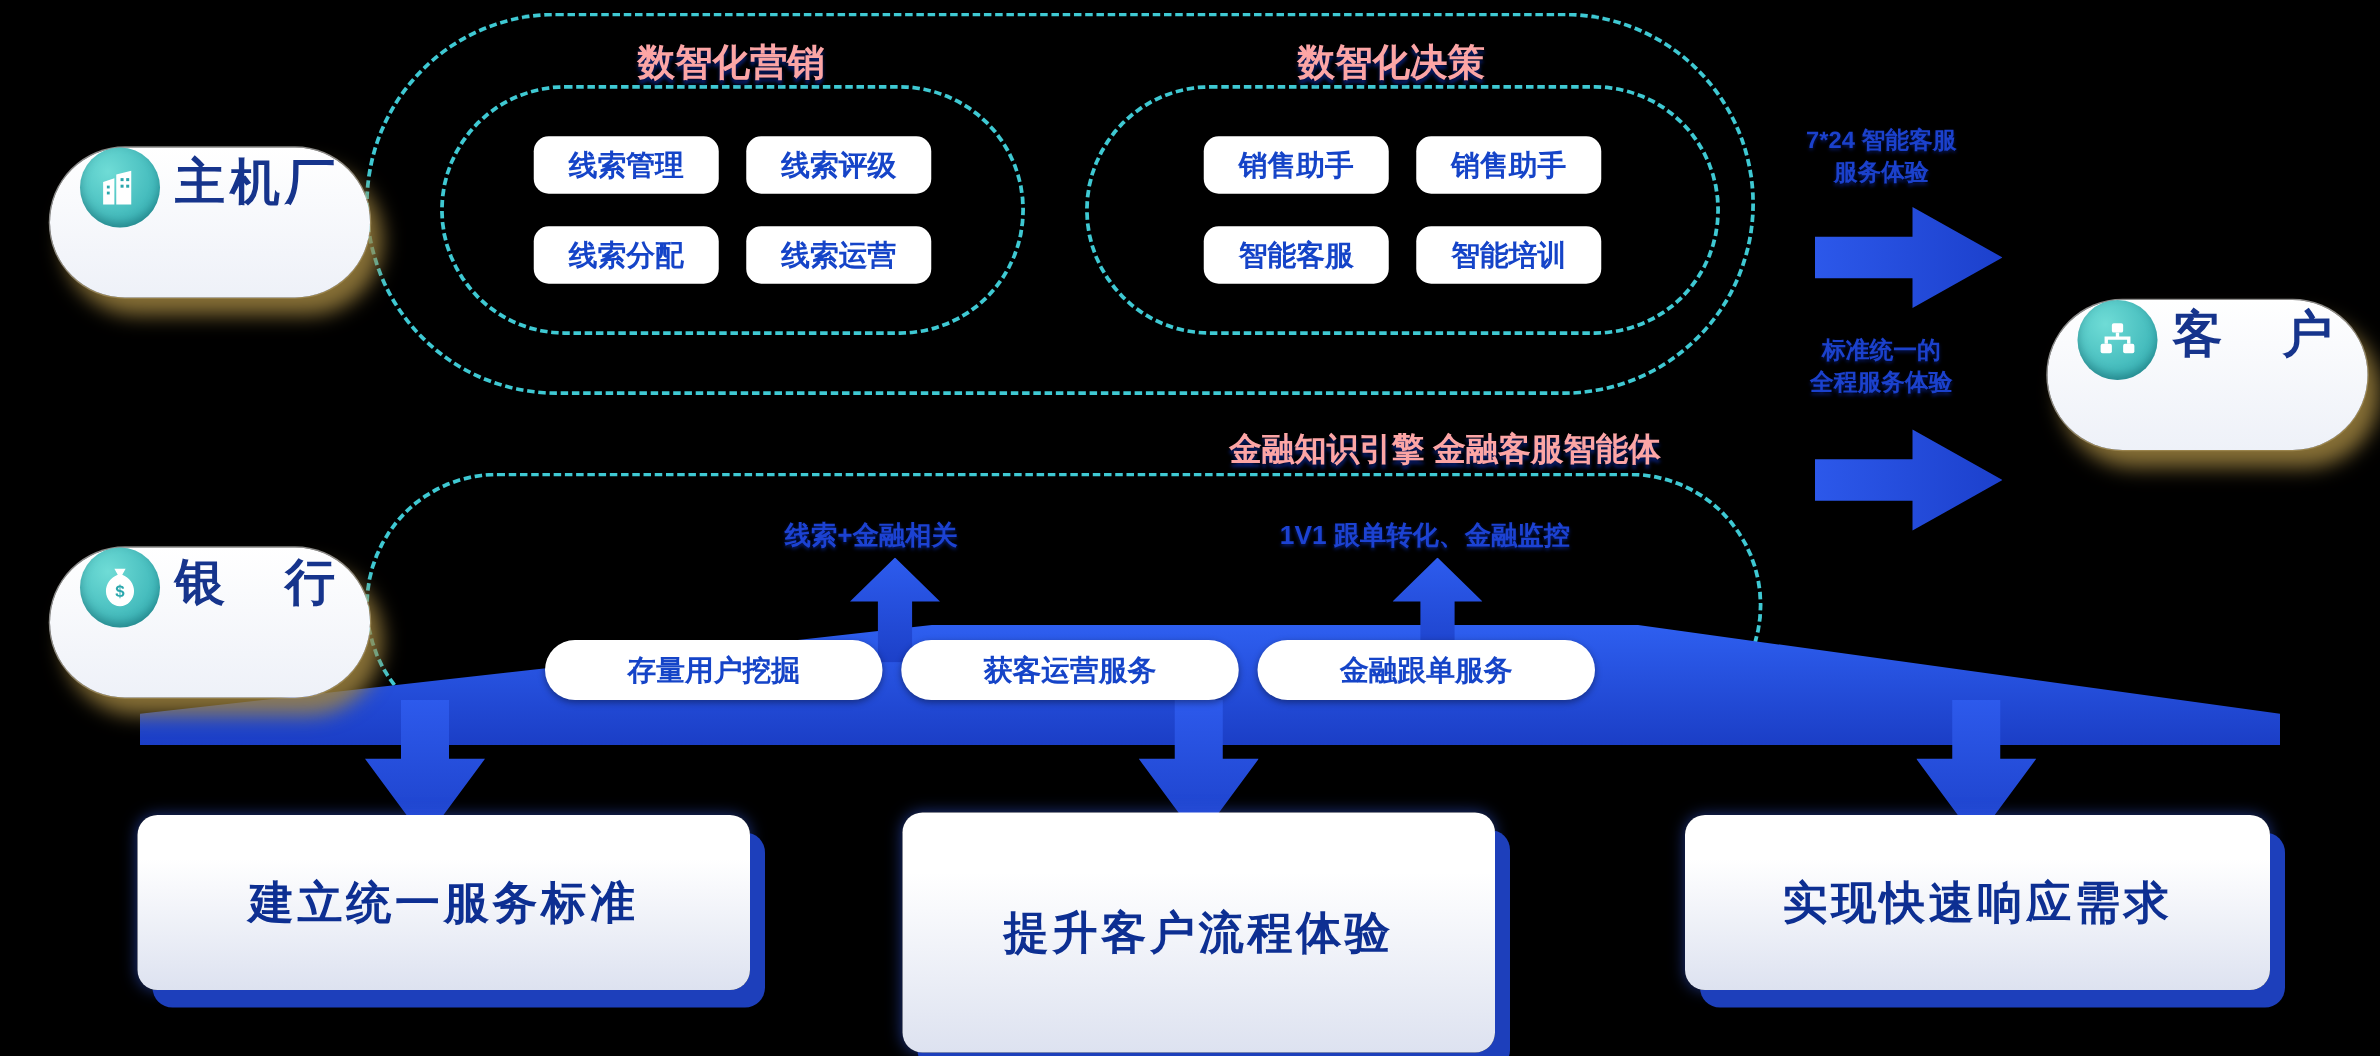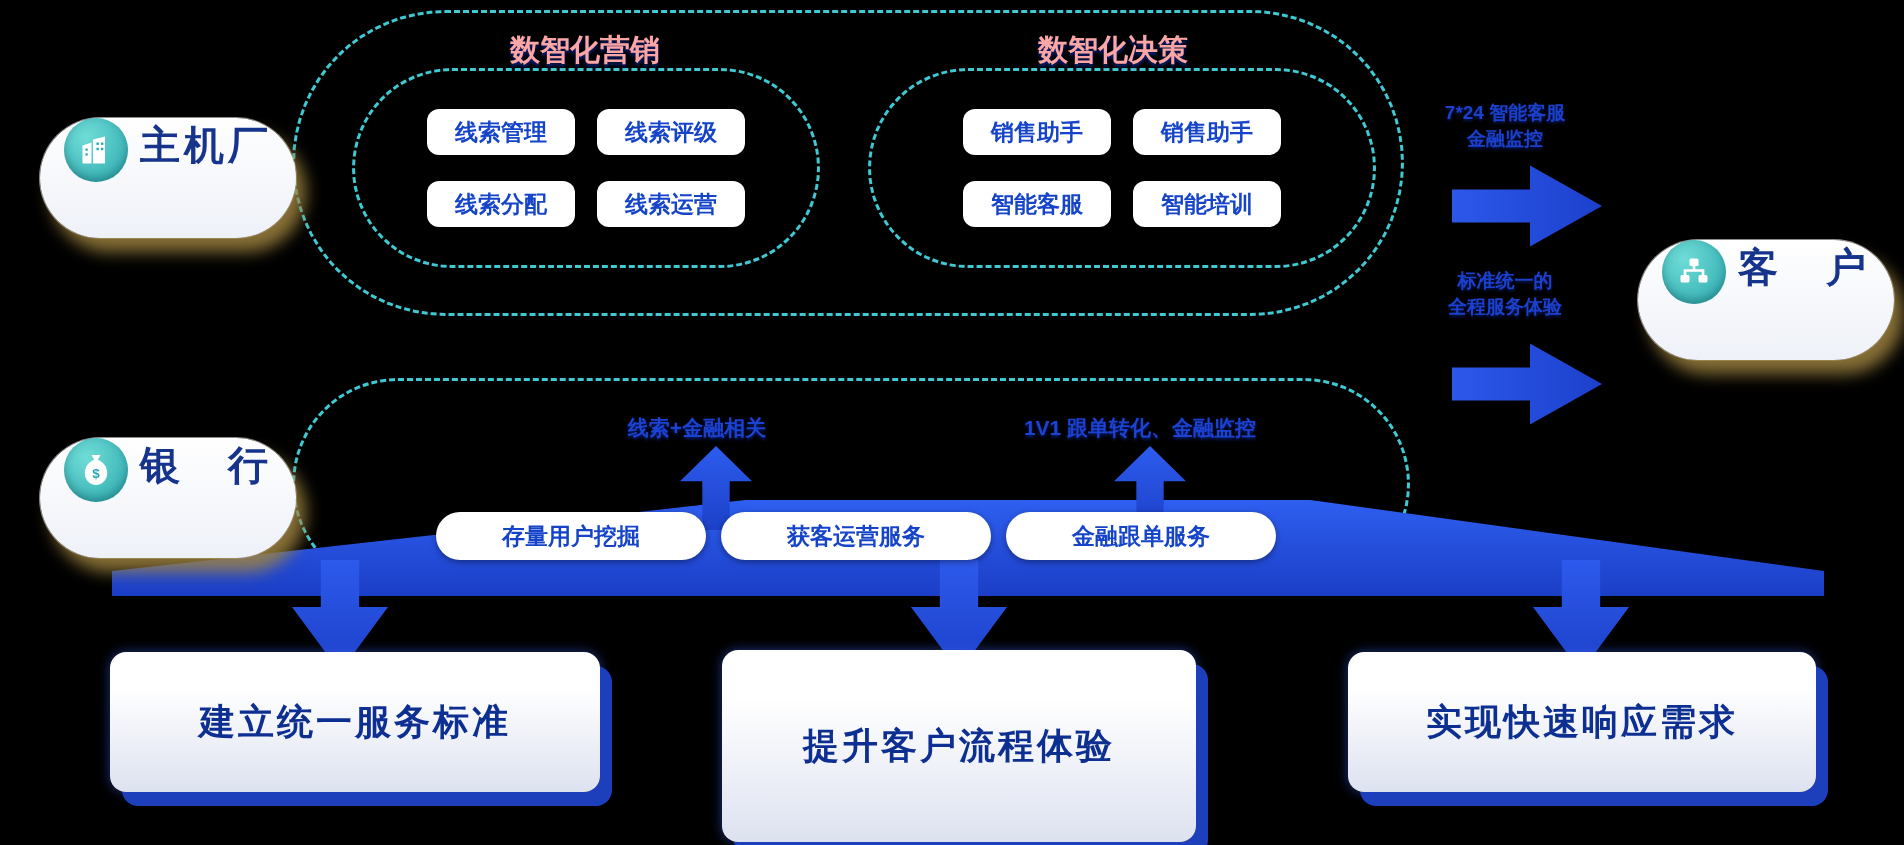--- a/index.html
+++ b/index.html
@@ -167,39 +167,40 @@
     <div class="pill top-pill">线索运营</div>
   </div>
 
   <div class="dashed inner-box" id="box-decision">
     <div class="pill top-pill">销售助手</div>
     <div class="pill top-pill">销售助手</div>
     <div class="pill top-pill">智能客服</div>
     <div class="pill top-pill">智能培训</div>
   </div>
 
+  <div class="group-title" id="title-mid">金融知识引擎 金融客服智能体</div>
   <div class="dashed" id="mid-container"></div>
 
   <div class="annot" id="annot-left">线索+金融相关</div>
   <div class="annot" id="annot-right">1V1 跟单转化、金融监控</div>
 
   <div class="up-arrow" id="up1"></div>
   <div class="up-arrow" id="up2"></div>
 
   <div class="band"></div>
 
   <div class="mid-pills">
     <div class="pill mid-pill">存量用户挖掘</div>
     <div class="pill mid-pill">获客运营服务</div>
     <div class="pill mid-pill">金融跟单服务</div>
   </div>
 
   <div class="flow-label" id="fl1">
     <span class="line">7*24 智能客服</span>
-    <span class="line">金融监控</span>
+    <span class="line">服务体验</span>
   </div>
   <div class="right-arrow" id="ra1"></div>
 
   <div class="flow-label" id="fl2">
     <span class="line">标准统一的</span>
     <span class="line">全程服务体验</span>
   </div>
   <div class="right-arrow" id="ra2"></div>
 
   <div class="down-arrow" id="da1"></div>

